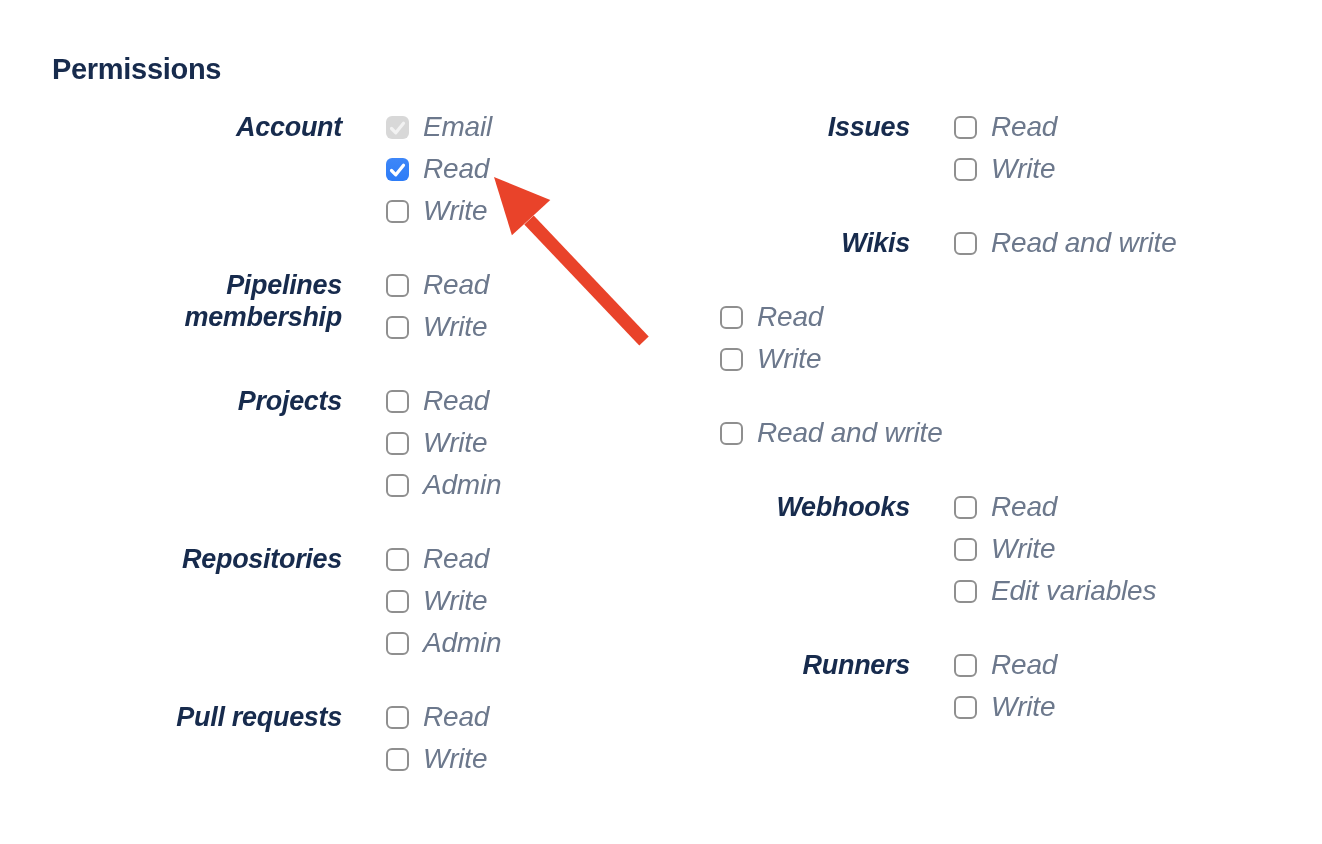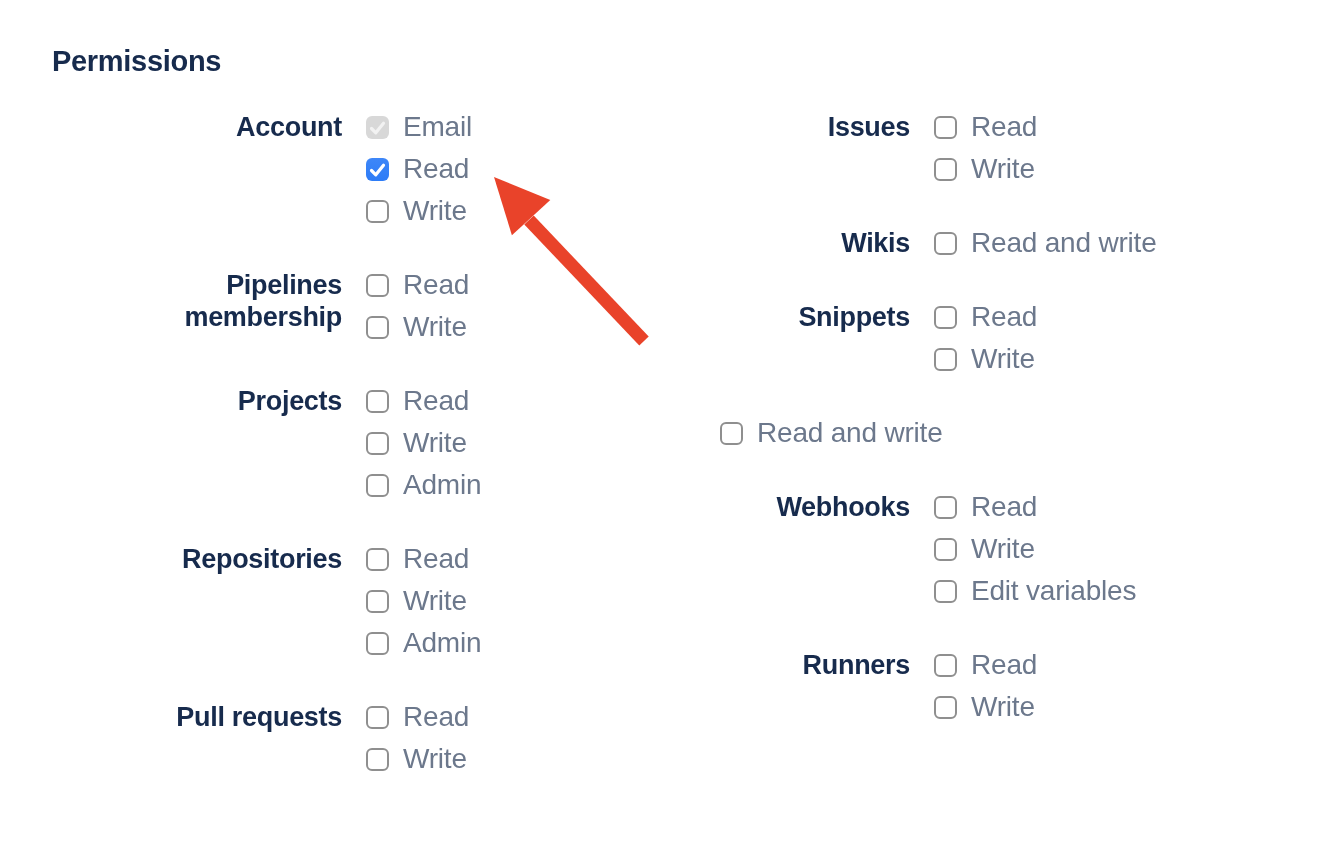--- a/index.html
+++ b/index.html
@@ -25,40 +25,41 @@
   .page{
     position:relative;
     width:1322px;
     height:844px;
     background:var(--page-bg);
     overflow:hidden;
   }
   .page-title{
     position:absolute;
     left:52px;
-    top:46px;
+    top:54px;
     margin:0;
     font-size:29px;
     font-weight:bold;
     line-height:1.1;
     color:var(--heading-text);
     letter-spacing:-0.3px;
   }
   .col{
     position:absolute;
     top:106px;
     display:flex;
     flex-direction:column;
     gap:32px;
   }
   .col-left{left:152px;}
   .col-right{left:720px;}
   .group{
     display:flex;
-    gap:24px;
+    gap:44px;
+    font-style:italic;
   }
   .group-label{
     width:190px;
     flex:none;
     text-align:right;
     font-size:27px;
     font-weight:bold;
     color:var(--group-label-text);
     line-height:32px;
     padding-top:5px;
@@ -232,21 +233,20 @@
       <div class="group">
         <div class="group-label">Wikis</div>
         <div class="options">
           <label class="option">
             <span class="cb" role="checkbox" aria-checked="false"></span>
             <span class="opt-label">Read and write</span>
           </label>
         </div>
       </div>
       <div class="group">
-        <div class="group-label">Snippets</div>
         <div class="options">
           <label class="option">
             <span class="cb" role="checkbox" aria-checked="false"></span>
             <span class="opt-label">Read</span>
           </label>
           <label class="option">
             <span class="cb" role="checkbox" aria-checked="false"></span>
             <span class="opt-label">Write</span>
           </label>
         </div>

